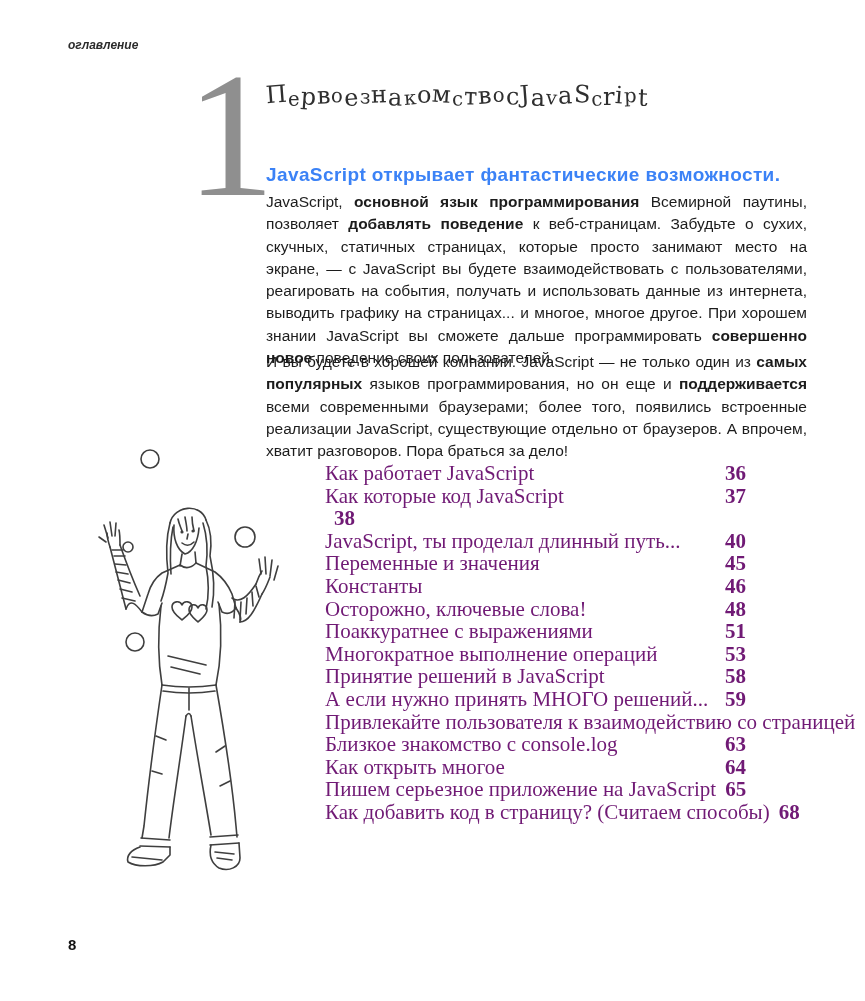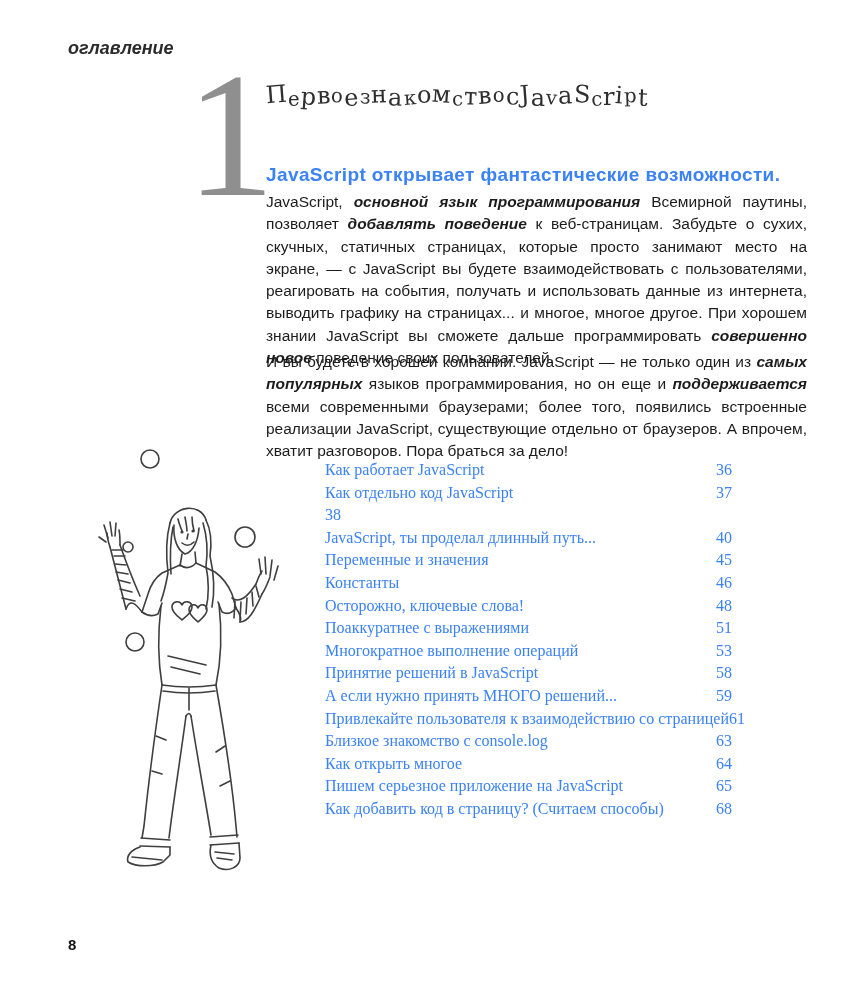--- a/index.html
+++ b/index.html
@@ -8,21 +8,21 @@
     position:relative;
     width:865px; height:1001px;
     background:#ffffff;
     font-family:"Liberation Sans", sans-serif;
     color:#1c1c1c;
     overflow:hidden;
     margin:0 auto;
   }
   .running-head {
     position:absolute; left:68px; top:38px;
-    font-style:italic; font-weight:bold; font-size:18px; color:#2b2b2b;
+    font-style:italic; font-weight:bold; font-size:12px; color:#2b2b2b;
   }
   .chapter-number {
     position:absolute; left:186px; top:46px;
     font-family:"Liberation Serif", serif;
     font-size:178px; line-height:1; color:#8f8f8f;
   }
   .hand-title {
     position:absolute; left:266px; top:82px;
     font-family:"DejaVu Serif", serif;
     font-size:24px; color:#2f2f2f; letter-spacing:1px;
@@ -39,32 +39,32 @@
     font-size:19px; font-weight:bold; color:#3b82f6;
     letter-spacing:0.4px; white-space:nowrap;
   }
   .body-par {
     position:absolute; left:266px; width:541px;
     font-size:15.5px; line-height:22.3px;
     text-align:justify; color:#1c1c1c;
   }
   .p1 { top:191px; }
   .p2 { top:351px; }
-  .body-par b, .body-par .b { font-weight:bold;font-style:italic; }
+  .body-par b, .body-par .b { font-weight:bold; }
   .toc {
     position:absolute; left:325px; top:461px; width:421px;
     font-family:"Liberation Serif", serif;
-    font-size:16px; color:#3b82f6;
+    font-size:21px; color:#701a75;
   }
   .toc-row {
     display:flex; justify-content:space-between; align-items:baseline;
     height:22.6px;
   }
   .toc-title { white-space:nowrap; }
-  .toc-page { text-align:left; min-width:30px; }
+  .toc-page { text-align:right; min-width:30px;font-weight:bold; }
   .illustration {
     position:absolute; left:82px; top:426px;
   }
   .folio {
     position:absolute; left:68px; top:936px;
     font-size:15px; font-weight:bold; color:#111;
   }
 </style>
 </head>
 <body>
@@ -85,21 +85,21 @@
   <p class="body-par p2"><span>И вы будете в хорошей компании. JavaScript — не только один из </span><span class="b">самых популярных</span><span> языков программирования, но он еще и </span><span class="b">поддерживается</span><span> всеми современными браузерами; более того, появились встроенные реализации JavaScript, существующие отдельно от браузеров. А впрочем, хватит разговоров. Пора браться за дело!</span></p>
 
   <div class="toc">
 
       <div class="toc-row">
         <span class="toc-title">Как работает JavaScript</span>
         <span class="toc-page">36</span>
       </div>
 
       <div class="toc-row">
-        <span class="toc-title">Как отдельно код JavaScript</span>
+        <span class="toc-title">Как которые код JavaScript</span>
         <span class="toc-page">37</span>
       </div>
 
       <div class="toc-row">
         <span class="toc-page">38</span>
       </div>
 
       <div class="toc-row">
         <span class="toc-title">JavaScript, ты проделал длинный путь...</span>
         <span class="toc-page">40</span>

